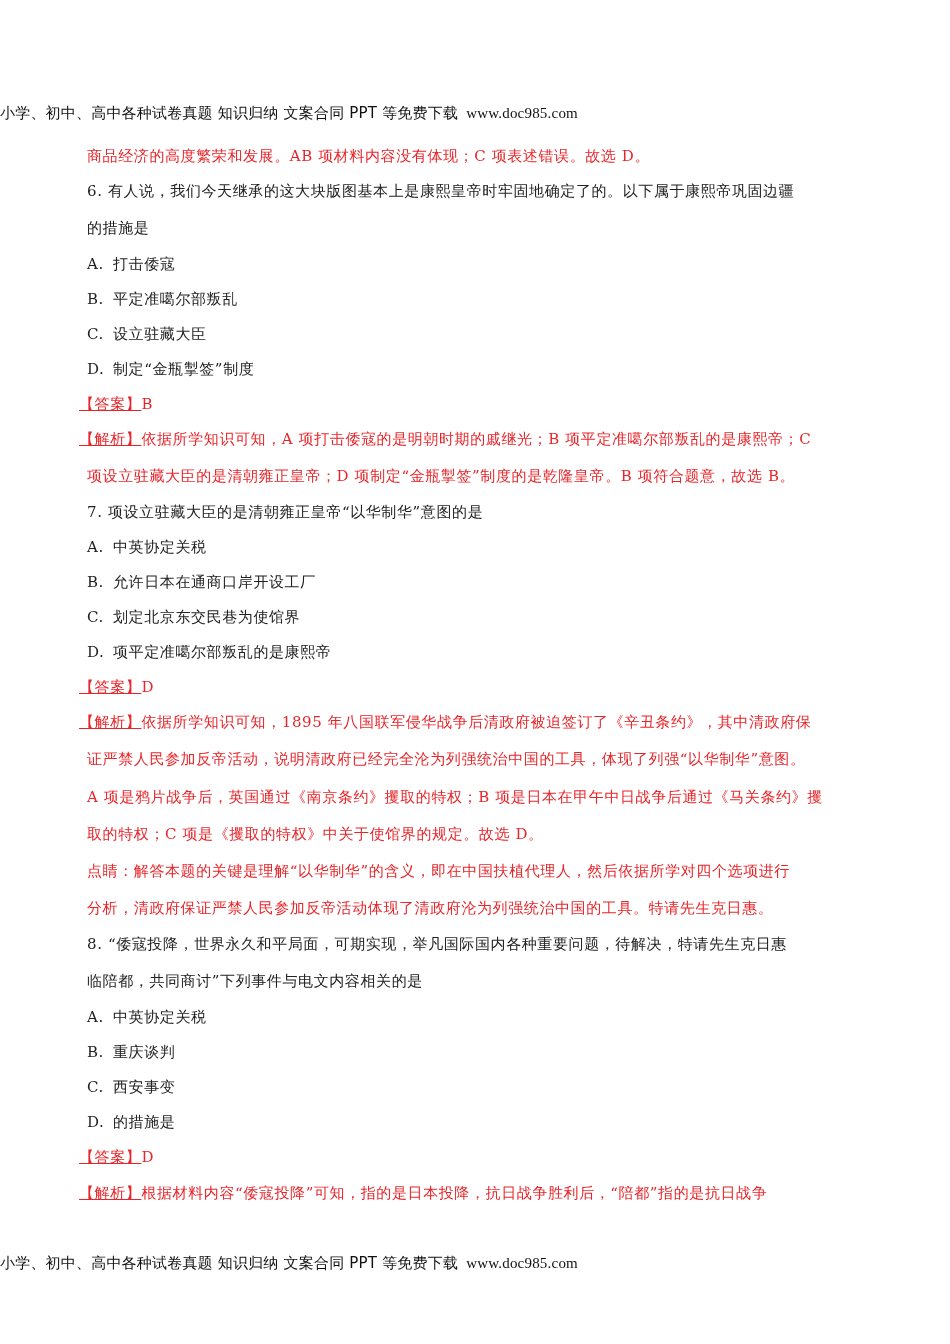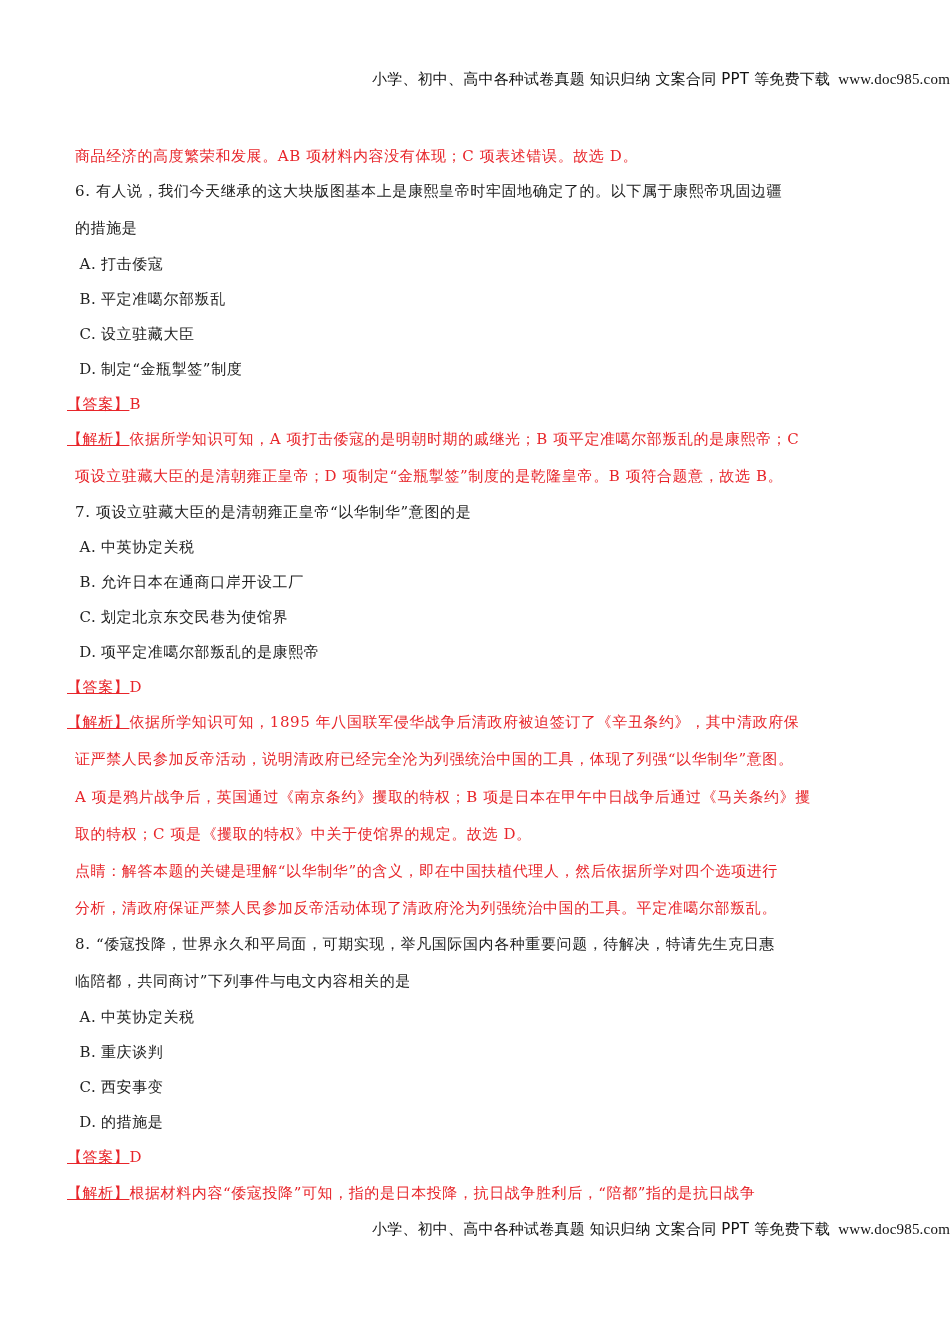--- a/index.html
+++ b/index.html
@@ -2,30 +2,31 @@
 <html><head>
   <meta charset="utf-8">
   <style>
     html, body { margin: 0; padding: 0; background: #ffffff; }
     body {
       width: 950px; height: 1344px; position: relative; overflow: hidden;
       font-family: "DejaVu Serif", "Liberation Serif", serif;
       color: #222222;
     }
     .hdr {
-      position: absolute; left: 0; width: 950px; text-align: right;
+      position: absolute; left: 0; width: 950px; text-align: left;
       font-size: 15px; color: #111111; letter-spacing: 0.2px;
       font-family: "DejaVu Sans", "Liberation Sans", sans-serif;
+      margin-top: 34px;
     }
     .hdr .url { font-family: "Liberation Serif", "DejaVu Serif", serif; font-size: 15px; margin-left: 8px; }
     .hdr-top { top: 70px; }
     .hdr-bot { top: 1220px; }
     .line {
-      position: absolute; left: 75px; font-size: 15px; white-space: nowrap;
-      line-height: 20px; letter-spacing: 0.6px; text-align: center;
+      position: absolute; left: 87px; font-size: 15px; white-space: nowrap;
+      line-height: 20px; letter-spacing: 0.6px;
     }
     .red { color: #e8252a; }
     .black { color: #222222; }
     .opt-letter { display: inline-block; width: 26px; }
     .tag { margin-left: -8px; text-decoration: underline; }
   </style>
 </head>
 <body>
 
 <div class="hdr hdr-top">
@@ -52,21 +53,21 @@
 <div class="line black" style="top:572px"><span class="opt-letter">B.</span><span>允许日本在通商口岸开设工厂</span></div>
 <div class="line black" style="top:607px"><span class="opt-letter">C.</span><span>划定北京东交民巷为使馆界</span></div>
 <div class="line black" style="top:642px"><span class="opt-letter">D.</span><span>项平定准噶尔部叛乱的是康熙帝</span></div>
 
 <div class="line red" style="top:677px"><span class="tag">【答案】</span><span>D</span></div>
 <div class="line red" style="top:712px"><span class="tag">【解析】</span><span>依据所学知识可知，1895 年八国联军侵华战争后清政府被迫签订了《辛丑条约》，其中清政府保</span></div>
 <div class="line red" style="top:749px">证严禁人民参加反帝活动，说明清政府已经完全沦为列强统治中国的工具，体现了列强“以华制华”意图。</div>
 <div class="line red" style="top:787px">A 项是鸦片战争后，英国通过《南京条约》攫取的特权；B 项是日本在甲午中日战争后通过《马关条约》攫</div>
 <div class="line red" style="top:824px">取的特权；C 项是《攫取的特权》中关于使馆界的规定。故选 D。</div>
 <div class="line red" style="top:861px">点睛：解答本题的关键是理解“以华制华”的含义，即在中国扶植代理人，然后依据所学对四个选项进行</div>
-<div class="line red" style="top:898px">分析，清政府保证严禁人民参加反帝活动体现了清政府沦为列强统治中国的工具。平定准噶尔部叛乱。</div>
+<div class="line red" style="top:898px">分析，清政府保证严禁人民参加反帝活动体现了清政府沦为列强统治中国的工具。特请先生克日惠。</div>
 
 <div class="line black" style="top:934px"><span>8.</span> <span>“倭寇投降，世界永久和平局面，可期实现，举凡国际国内各种重要问题，待解决，特请先生克日惠</span></div>
 <div class="line black" style="top:971px">临陪都，共同商讨”下列事件与电文内容相关的是</div>
 
 <div class="line black" style="top:1007px"><span class="opt-letter">A.</span><span>中英协定关税</span></div>
 <div class="line black" style="top:1042px"><span class="opt-letter">B.</span><span>重庆谈判</span></div>
 <div class="line black" style="top:1077px"><span class="opt-letter">C.</span><span>西安事变</span></div>
 <div class="line black" style="top:1112px"><span class="opt-letter">D.</span><span>的措施是</span></div>
 
 <div class="line red" style="top:1147px"><span class="tag">【答案】</span><span>D</span></div>

